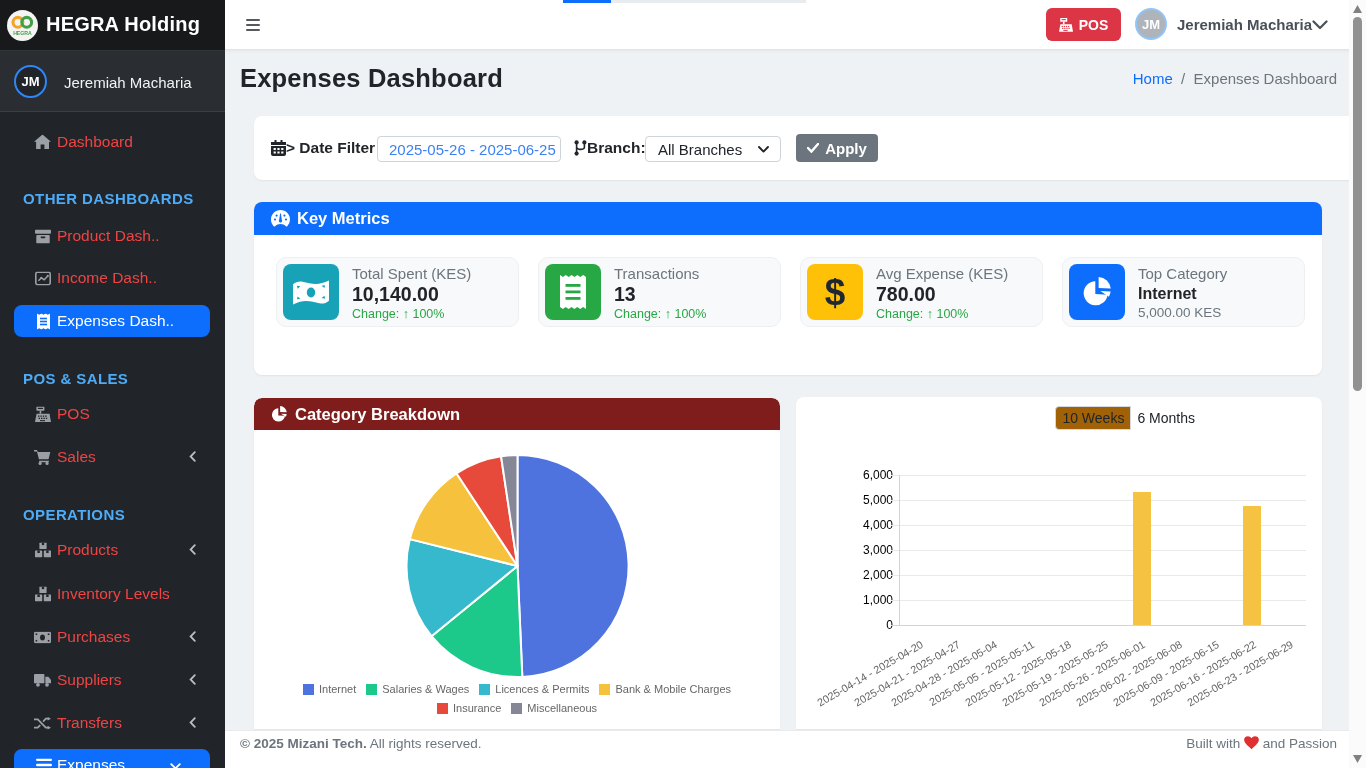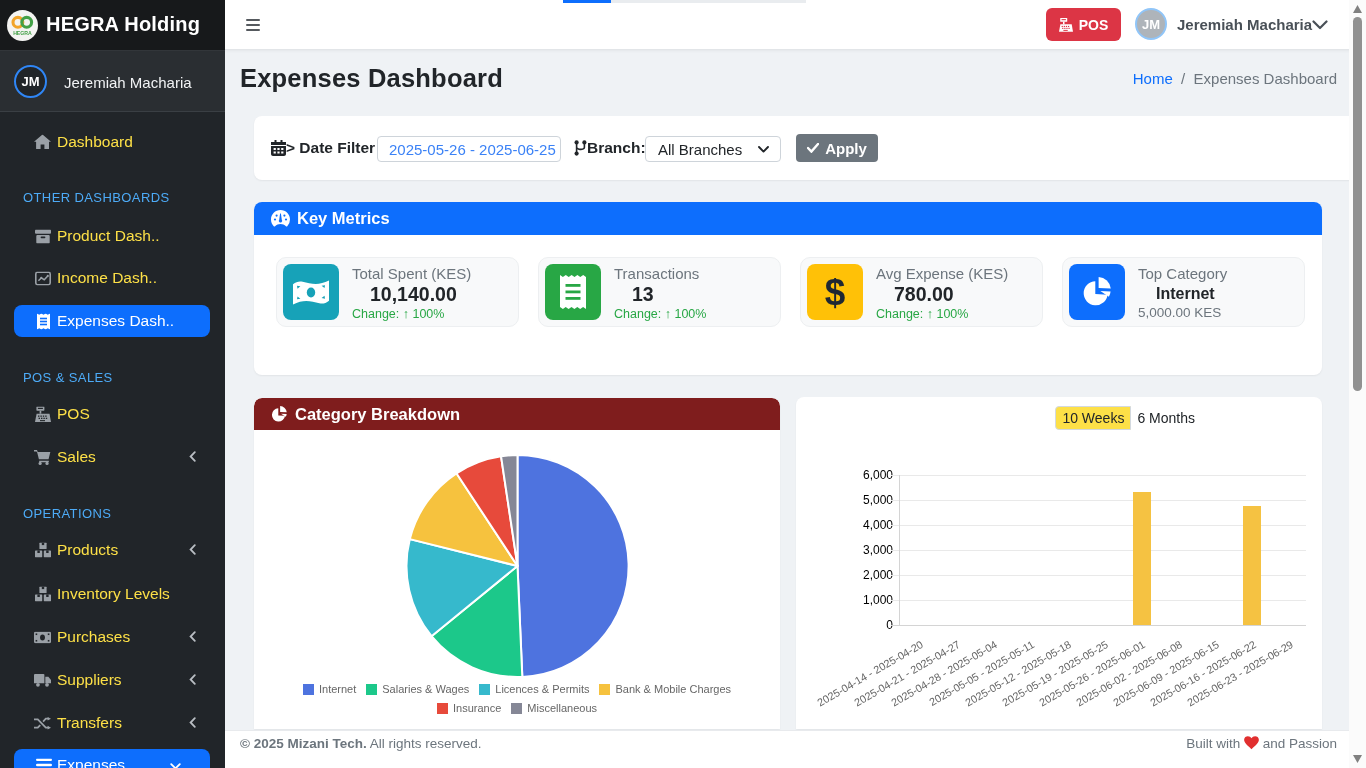--- a/index.html
+++ b/index.html
@@ -7,28 +7,28 @@
 body { font-family:"Liberation Sans", sans-serif; background:#eff2f5; position:relative; }
 
 
 #sidebar { position:absolute; left:0; top:0; width:225px; height:768px; background:#212529; z-index:30; overflow:hidden; }
 #brand { position:absolute; left:0; top:0; width:225px; height:51px; background:#17191b; border-bottom:1px solid #32363a; }
 #brand .logo { position:absolute; left:7px; top:10px; width:31px; height:31px; border-radius:50%; background:#f4f4f2; }
 #brand .bname { position:absolute; left:46px; top:13px; color:#fff; font-size:20px; font-weight:bold; letter-spacing:0.2px; }
 #userband { position:absolute; left:0; top:51px; width:225px; height:61px; background:#2a2e32; border-bottom:1px solid #3a3f44; }
 #userband .av { position:absolute; left:14px; top:65px; top:14px; width:33px; height:33px; border-radius:50%; border:2px solid #2f86f6; background:#212529; color:#fff; font-size:13px; font-weight:bold; display:flex; align-items:center; justify-content:center; }
 #userband .un { position:absolute; left:64px; top:23px; color:#f1f3f5; font-size:15px; }
-.navitem { position:absolute; left:0; width:225px; height:32px; color:#fde047; font-size:15.5px; }
+.navitem { position:absolute; left:0; width:225px; height:32px; color:#ef4444; font-size:15.5px; }
 .navitem .ic { position:absolute; left:34px; top:50%; transform:translateY(-50%); width:17px; height:17px; display:flex; align-items:center; justify-content:center; }
 .navitem .tx { position:absolute; left:57px; top:50%; transform:translateY(-50%); white-space:nowrap; }
 .navitem .chv { position:absolute; right:29px; top:50%; transform:translateY(-50%); }
 .navactive { left:14px; width:196px; background:#0d6efd; border-radius:8px; color:#fff; }
 .navactive .ic { left:21px; }
 .navactive .tx { left:43px;text-align:right; }
-.navsec { position:absolute; left:23px; color:#4dabf7; font-size:13px; font-weight:normal; letter-spacing:0.4px; white-space:nowrap; }
+.navsec { position:absolute; left:23px; color:#4dabf7; font-size:15px; font-weight:bold; letter-spacing:0.4px; white-space:nowrap; }
 
 
 #topbar { position:absolute; left:225px; top:0; width:1141px; height:50px; background:#fff; border-bottom:1px solid #e2e5e8; box-shadow:0 1px 3px rgba(0,0,0,0.05); z-index:20; }
 #burger { position:absolute; left:246px; top:19px; width:14px; z-index:25; }
 #burger div { height:2px; background:#55595e; margin-bottom:3px; border-radius:1px; }
 #progress { position:absolute; left:563px; top:0; width:243px; height:3px; background:#e9ecef; z-index:40; }
 #progress div { width:48px; height:3px; background:#0d6efd; }
 #posbtn { position:absolute; left:1046px; top:8px; width:75px; height:33px; background:#dc3545; border-radius:6px; color:#fff; font-size:14px; font-weight:bold; display:flex; align-items:center; justify-content:center; gap:6px; z-index:25; }
 #tb-av { position:absolute; left:1135px; top:8px; width:32px; height:32px; border-radius:50%; background:#aeb4ba; border:2px solid #90c5f8; color:#fff; font-size:13px; font-weight:bold; display:flex; align-items:center; justify-content:center; z-index:25; }
 #tb-name { position:absolute; left:1177px; top:16px; color:#495057; font-size:15px; font-weight:bold; z-index:25; }
@@ -43,30 +43,30 @@
 .blab { font-weight:bold; color:#212529; font-size:15.5px; }
 .finput { position:absolute; border:1px solid #ced4da; border-radius:4px; background:#fff; font-size:15px; color:#3b82f6; display:flex; align-items:center; }
 #applybtn { position:absolute; left:542px; top:18px; width:82px; height:28px; background:#6c757d; border-radius:4px; color:#fff; font-size:15px; font-weight:bold; display:flex; align-items:center; justify-content:center; gap:6px; }
 
 #kmcard { left:254px; top:202px; width:1068px; height:173px; }
 .chead { position:absolute; left:0; top:0; width:100%; border-radius:8px 8px 0 0; display:flex; align-items:center; color:#fff; font-size:16.5px; font-weight:bold; }
 #kmhead { height:33px; background:#0d6efd; padding-left:17px; gap:7px; }
 .mbox { position:absolute; top:55px; width:243px; height:70px; background:#f8f9fa; border:1px solid #edeff1; border-radius:10px; }
 .mico { position:absolute; left:6px; top:6px; width:56px; height:56px; border-radius:8px; display:flex; align-items:center; justify-content:center; }
 .mlab { position:absolute; left:75px; top:7px; font-size:15px; color:#6c757d; white-space:nowrap; }
-.mval { position:absolute; left:75px; top:25px; font-size:19.5px; font-weight:bold; color:#212529;margin-left:18px; }
+.mval { position:absolute; left:75px; top:25px; font-size:19.5px; font-weight:bold; color:#212529; }
 .mchg { position:absolute; left:75px; top:49px; font-size:12.5px; color:#28a745; }
 
 #catcard { left:254px; top:398px; width:526px; height:331px; border-radius:8px 8px 0 0; overflow:hidden; }
 #cathead { height:32px; background:#7f1d1d; padding-left:17px; gap:7px; }
 #trendcard { left:796px; top:397px; width:526px; height:332px; border-radius:8px 8px 0 0; overflow:hidden; }
 #plot { position:absolute; left:0; top:0; width:526px; height:332px; }
 #trendhead { height:43px; background:#ffc107; padding-left:18px; gap:8px; color:#212529; }
 #btngroup { position:absolute; right:120px; top:9px; height:24px; display:flex; font-size:14px; color:#212529; }
-#btngroup .b1 { background:#fde047; border:1px solid #d3d9df; border-radius:4px 0 0 4px; padding:0 6px; display:flex; align-items:center; }
+#btngroup .b1 { background:#a16207; border:1px solid #d3d9df; border-radius:4px 0 0 4px; padding:0 6px; display:flex; align-items:center; }
 #btngroup .b2 { background:#fff; border:1px solid #fff; border-left:none; border-radius:0 4px 4px 0; padding:0 6px; display:flex; align-items:center; }
 
 
 .gline { position:absolute; height:1px; background:#e9e9e9; }
 .ylab { position:absolute; font-size:12px; color:#000000; text-align:right; width:50px; }
 .xlab { position:absolute; font-size:10.8px; color:#666; white-space:nowrap; transform-origin:100% 0; transform:rotate(-30deg); }
 .bar { position:absolute; background:#f5c242; }
 
 
 .lgrow { position:absolute; left:0; width:526px; display:flex; justify-content:center; gap:10px; font-size:11px; color:#666; }

